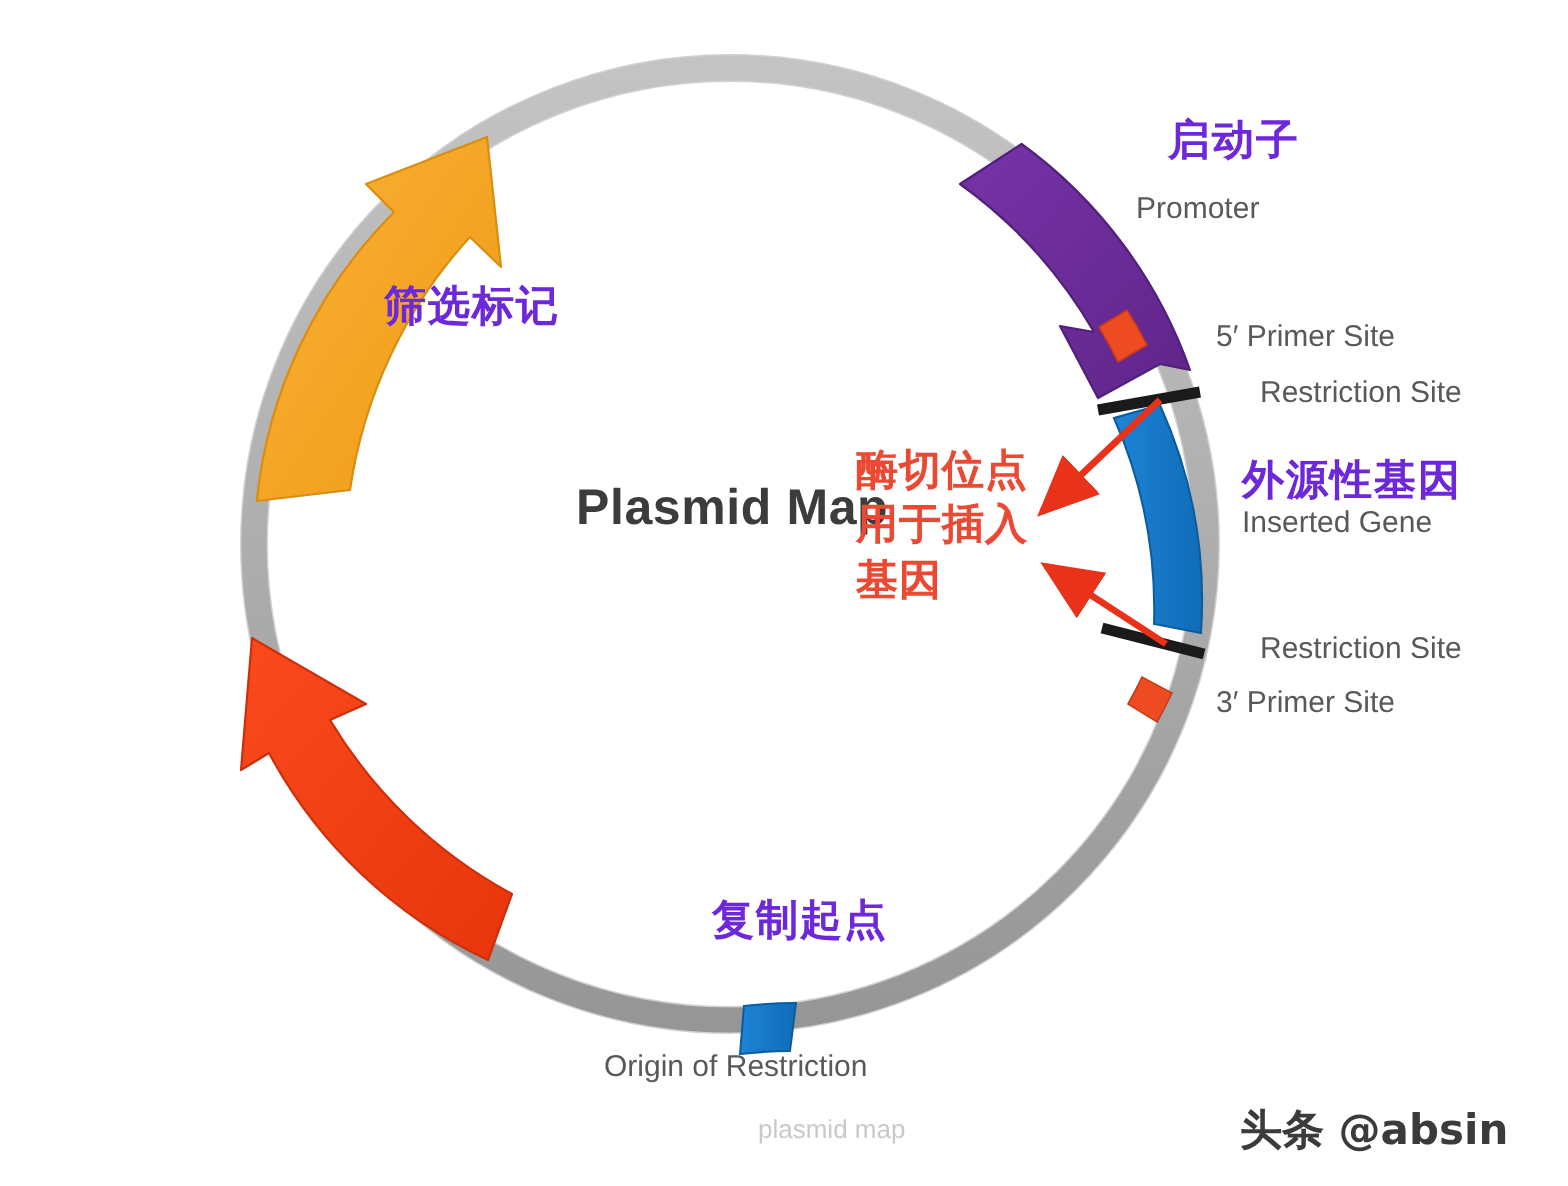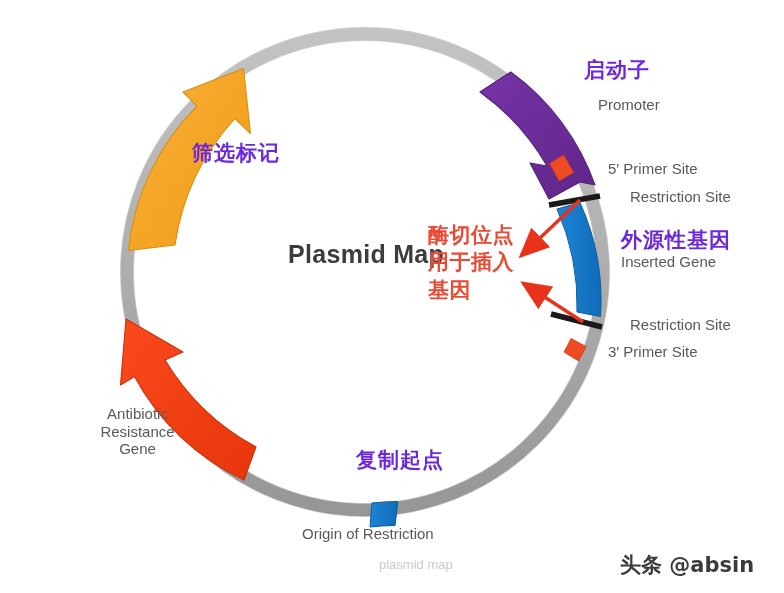--- a/index.html
+++ b/index.html
@@ -182,40 +182,37 @@
       <line x1="580" y1="200" x2="521" y2="256" stroke="#e8321a" stroke-width="3.4" marker-end="url(#redArrowHead)"></line>
       <line x1="583" y1="322" x2="523" y2="283" stroke="#e8321a" stroke-width="3.4" marker-end="url(#redArrowHead)"></line>
     </g>
   </svg>
 
   <div id="title-plasmid" style="left:288px; top:240px;">Plasmid Map</div>
 
   <div class="lbl cn" style="left:192px; top:141px;">筛选标记</div>
 
   <div class="lbl cn" style="left:584px; top:58px;">启动子</div>
-  <div class="lbl en" style="left:598px; top:96px;">Promoter</div>
+  <div class="lbl en" style="left:568px; top:96px;">Promoter</div>
 
   <div class="lbl en" style="left:608px; top:160px;">5′ Primer Site</div>
 
   <div class="lbl en" style="left:630px; top:188px;">Restriction Site</div>
 
   <div class="lbl cn" style="left:621px; top:228px;">外源性基因</div>
   <div class="lbl en" style="left:621px; top:253px;">Inserted Gene</div>
 
   <div class="lbl en" style="left:630px; top:316px;">Restriction Site</div>
 
   <div class="lbl en" style="left:608px; top:343px;">3′ Primer Site</div>
 
   <div class="lbl cn-small" style="left:428px; top:222px;">酶切位点
 用于插入
 基因</div>
 
-  <div class="lbl en" style="left:85px; top:405px; text-align:center; width:105px;">Antibiotic
-Resistance
-Gene</div>
 
   <div class="lbl cn" style="left:356px; top:448px;">复制起点</div>
   <div class="lbl en" style="left:302px; top:525px;">Origin of Restriction</div>
 
   <div id="caption" style="left:379px; top:557px;">plasmid map</div>
 
   <div id="watermark" style="left:620px; top:551px;">头条 @absin</div>
 
 </div>
 

